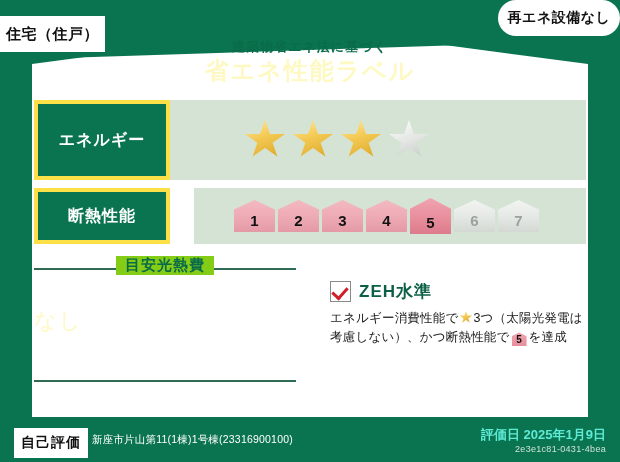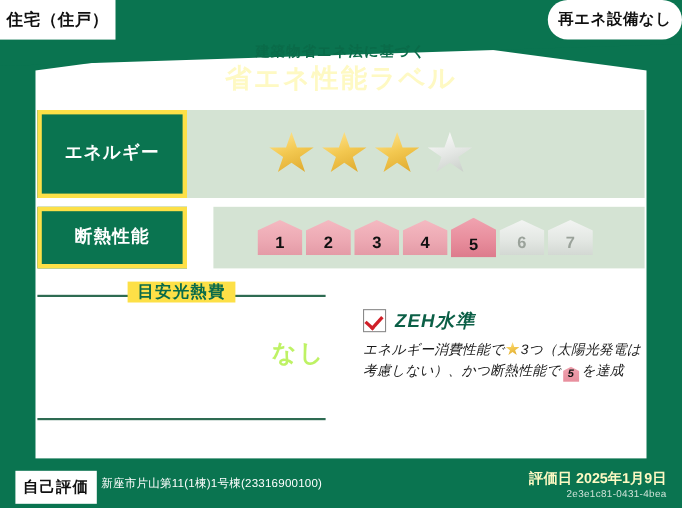--- a/index.html
+++ b/index.html
@@ -29,21 +29,21 @@
     position:absolute;left:0;top:0;width:620px;height:60px;
     background:#0a7450;
     clip-path:polygon(0 0,620px 0,620px 40px,0 60px);
   }
 
   
   .tag{
     position:absolute;background:#ffffff;display:flex;align-items:center;
     justify-content:center;color:#111;font-weight:bold;
   }
-  #tag-dwelling{left:0;top:0;width:105px;height:36px;font-size:15px;letter-spacing:0.5px;}
+  #tag-dwelling{left:0;top:16px;width:105px;height:36px;font-size:15px;letter-spacing:0.5px;}
   #tag-renew{right:0;top:0;width:122px;height:36px;font-size:14px;letter-spacing:0.5px;border-radius:18px;}
 
   
   #subtitle{
     position:absolute;left:0;top:38px;width:620px;text-align:center;
     color:#0a6b49;font-size:13px;font-weight:bold;letter-spacing:1px;
   }
   #title{
     position:absolute;left:0;top:55px;width:620px;text-align:center;
     color:#fef9c3;font-size:24px;font-weight:bold;letter-spacing:2px;
@@ -84,29 +84,29 @@
   .bar.cur{background:linear-gradient(180deg,#f0a3b0 0%,#e88e9d 55%,#dd7b8c 100%);color:#111;height:36px;}
   .bar.off{background:linear-gradient(180deg,#f2f4f2 0%,#e4e8e4 55%,#d3d8d3 100%);color:#9aa29a;}
 
   
   #panel-cost{position:absolute;left:34px;top:252px;width:262px;height:132px;}
   .rule{position:absolute;left:0;width:262px;height:2px;background:#2e6b52;}
   #rule-top{top:16px;}
   #rule-bottom{top:128px;}
   #cost-heading{
     position:absolute;left:50%;top:4px;transform:translateX(-50%);
-    background:#fde047;padding:0 9px;color:#0a6b49;font-size:15px;font-weight:bold;
+    background:#84cc16;padding:0 9px;color:#0a6b49;font-size:15px;font-weight:bold;
     letter-spacing:1px;white-space:nowrap;
   }
   #cost-value{
-    position:absolute;left:0;top:54px;width:262px;text-align:right;
-    color:#bef264;font-size:22px;font-weight:bold;letter-spacing:2px;
-  }
-
-  #panel-zeh{position:absolute;left:330px;top:280px;width:256px;font-style:italic;}
+    position:absolute;left:0;top:54px;width:262px;text-align:left;
+    color:#fef9c3;font-size:22px;font-weight:normal;letter-spacing:2px;
+  }
+
+  #panel-zeh{position:absolute;left:330px;top:280px;width:256px;}
   #zeh-head{display:flex;align-items:center;gap:8px;}
   .checkbox{
     width:19px;height:19px;border:1px solid #8a8a8a;background:#fff;
     position:relative;flex:0 0 auto;
   }
   .checkbox::after{
     content:"";position:absolute;left:4px;top:2px;width:7px;height:12px;
     border:solid #d01f28;border-width:0 3px 3px 0;transform:rotate(42deg);
   }
   #zeh-title{color:#0b5f46;font-size:17px;font-weight:bold;letter-spacing:1px;}
@@ -128,21 +128,21 @@
   
   #footer{position:absolute;left:0;bottom:0;width:620px;height:46px;}
   #self-eval{
     position:absolute;left:14px;top:12px;background:#ffffff;color:#111;
     font-size:14px;font-weight:bold;padding:6px 7px;letter-spacing:1px;
   }
   #address{
     position:absolute;left:92px;top:17px;color:#ffffff;font-size:10.5px;letter-spacing:0.2px;
   }
   #eval-date{
-    position:absolute;right:14px;top:10px;color:#fef9c3;font-size:13px;font-weight:bold;
+    position:absolute;right:14px;top:10px;color:#5eead4;font-size:13px;font-weight:bold;
   }
   #eval-id{
     position:absolute;right:14px;top:28px;color:#cfe3d8;font-size:9px;letter-spacing:0.3px;
   }
 </style>
 </head>
 <body>
 
 <div id="label">
 

